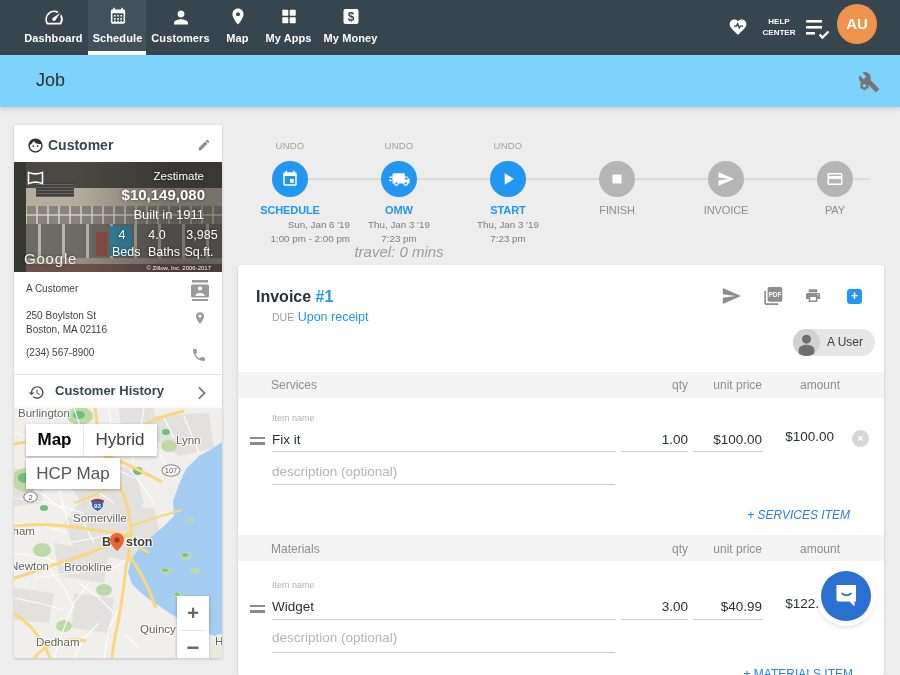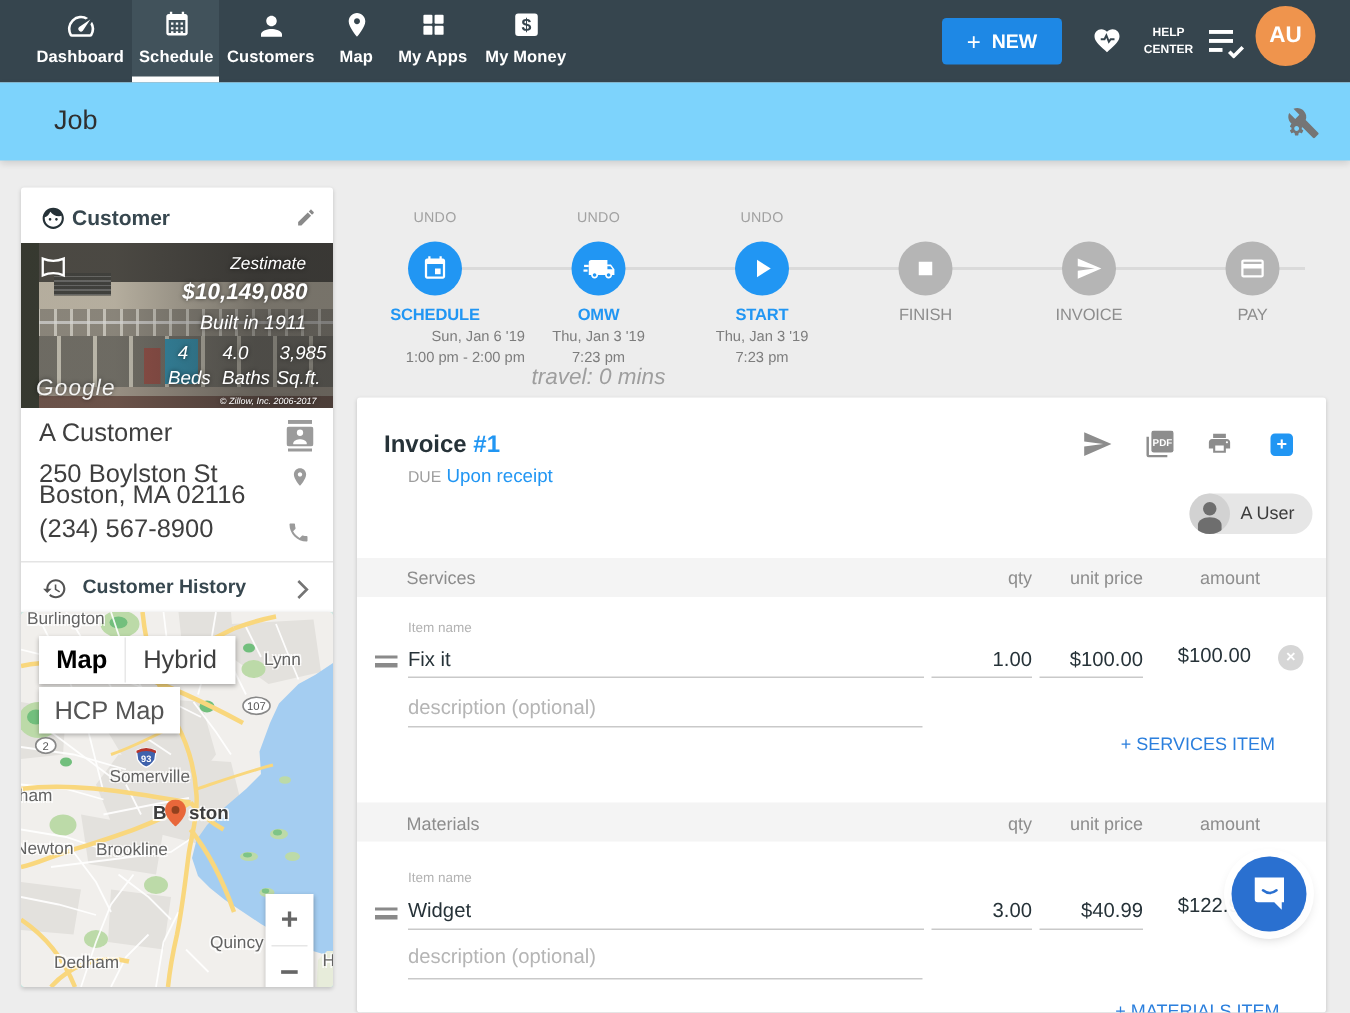--- a/index.html
+++ b/index.html
@@ -24,23 +24,23 @@
 
 #jobbar { position:absolute; left:0; top:55px; width:900px; height:52px; background:#7dd3fc; box-shadow:0 2px 5px rgba(0,0,0,.14); }
 #jobbar .title { position:absolute; left:36px; top:15px; font-size:18px; color:#2f2f2f; }
 
 
 #custcard { left:14px; top:125px; width:208px; height:284px; }
 #custhead { position:absolute; left:0; top:0; width:208px; height:37px;border-radius:16px; }
 #custhead .t { position:absolute; top:12px; font-size:14px; font-weight:bold; color:#37474f; }
 #photo { position:absolute; left:0; top:37px; width:208px; height:110px; background:#c9bfad; overflow:hidden; }
 .ph { position:absolute; }
-#photo .ztxt { position:absolute; color:#fff; text-align:right; text-shadow:0 0 3px rgba(0,0,0,.6);font-style:italic; }
+#photo .ztxt { position:absolute; color:#fff; text-align:right; text-shadow:0 0 3px rgba(0,0,0,.6); }
 #contact { position:absolute; left:0; top:147px; width:208px; }
-#contact .row { position:absolute; left:12px; color:#3f3f3f; font-size:17px; line-height:13.7px; }
+#contact .row { position:absolute; left:12px; color:#3f3f3f; font-size:10px; line-height:13.7px; }
 #history { position:absolute; left:0; top:249px; width:208px; height:35px; border-top:1px solid #e4e4e4; }
 #history .t { position:absolute; top:8px; font-size:13px; font-weight:bold; color:#37474f; }
 
 
 #mapcard { left:14px; top:408px; width:208px; height:250px; overflow:hidden; background:#5eead4; }
 .mlabel { position:absolute; color:#636363; font-size:11.5px; text-shadow:-1px -1px 0 rgba(255,255,255,.8), 1px -1px 0 rgba(255,255,255,.8), -1px 1px 0 rgba(255,255,255,.8), 1px 1px 0 rgba(255,255,255,.8); white-space:nowrap; }
 .mbtn { position:absolute; background:#fff; box-shadow:0 1px 3px rgba(0,0,0,.3); }
 
 
 #timeline { position:absolute; left:238px; top:115px; width:646px; height:150px; }
@@ -132,21 +132,20 @@
     <div class="navitem" style="left:306px; width:89px;">
       <span class="ic">
           <svg width="19" height="19" viewBox="0 0 24 24">
             <rect x="2.5" y="2.5" width="19" height="19" rx="2.5" fill="#fff"></rect>
             <text x="12" y="17.5" font-size="15" font-weight="bold" fill="#36454e" text-anchor="middle" font-family="Liberation Sans">$</text>
           </svg>
         </span>
       <span class="lb">My Money</span>
     </div>
 
-    <div id="newbtn"><span style="font-size:16px; font-weight:normal; vertical-align:-1.5px;">+</span>&nbsp;&nbsp;NEW</div>
     <span class="abs" style="left:728px; top:17px;">
         <svg width="20" height="20" viewBox="0 0 24 24" fill="#fff">
           <path d="M12 21.35l-1.45-1.32C5.4 15.36 2 12.28 2 8.5 2 5.42 4.42 3 7.5 3c1.74 0 3.41.81 4.5 2.09C13.09 3.81 14.76 3 16.5 3 19.58 3 22 5.42 22 8.5c0 3.78-3.4 6.86-8.55 11.54L12 21.35z"></path>
           <path d="M7 11h3l1.5-3 2 5 1.5-2h3" stroke="#36454e" stroke-width="1.6" fill="none"></path>
         </svg>
       </span>
     <div id="helpcenter">HELP<br>CENTER</div>
     <span class="abs" style="left:806px; top:19px;">
         <svg width="26" height="20" viewBox="0 0 26 20" fill="#fff">
           <rect x="0" y="1" width="16" height="2.6"></rect>
@@ -494,21 +493,21 @@
     <div class="iname" style="top:167px;">Fix it</div>
     <div class="iline" style="left:34px; top:186px; width:344px;"></div>
     <div class="ival colqty" style="top:167px;">1.00</div>
     <div class="iline" style="top:186px; right:196px; width:67px;"></div>
     <div class="ival colprice" style="top:167px;">$100.00</div>
     <div class="iline" style="top:186px; right:122px; width:69px;"></div>
     <div class="ival" style="top:164px; right:50px; width:70px;">$100.00</div>
     <div class="xcircle" style="left:614px; top:165px;">×</div>
     <div class="desc" style="top:199px;">description (optional)</div>
     <div class="iline" style="left:34px; top:219px; width:343px;"></div>
-    <div class="addlink" style="top:224px; right:34px;">+ SERVICES ITEM</div>
+    <div class="addlink" style="top:243px; right:34px;font-style:italic;">+ SERVICES ITEM</div>
 
     <div class="secbar" style="top:270px; line-height:29px;">
       <span class="n">Materials</span>
       <span class="colqty">qty</span>
       <span class="colprice">unit price</span>
       <span class="colamt">amount</span>
     </div>
     <div class="itemlbl" style="top:315px;">Item name</div>
     <div class="draghandle" style="top:340px;">
         <div></div>

